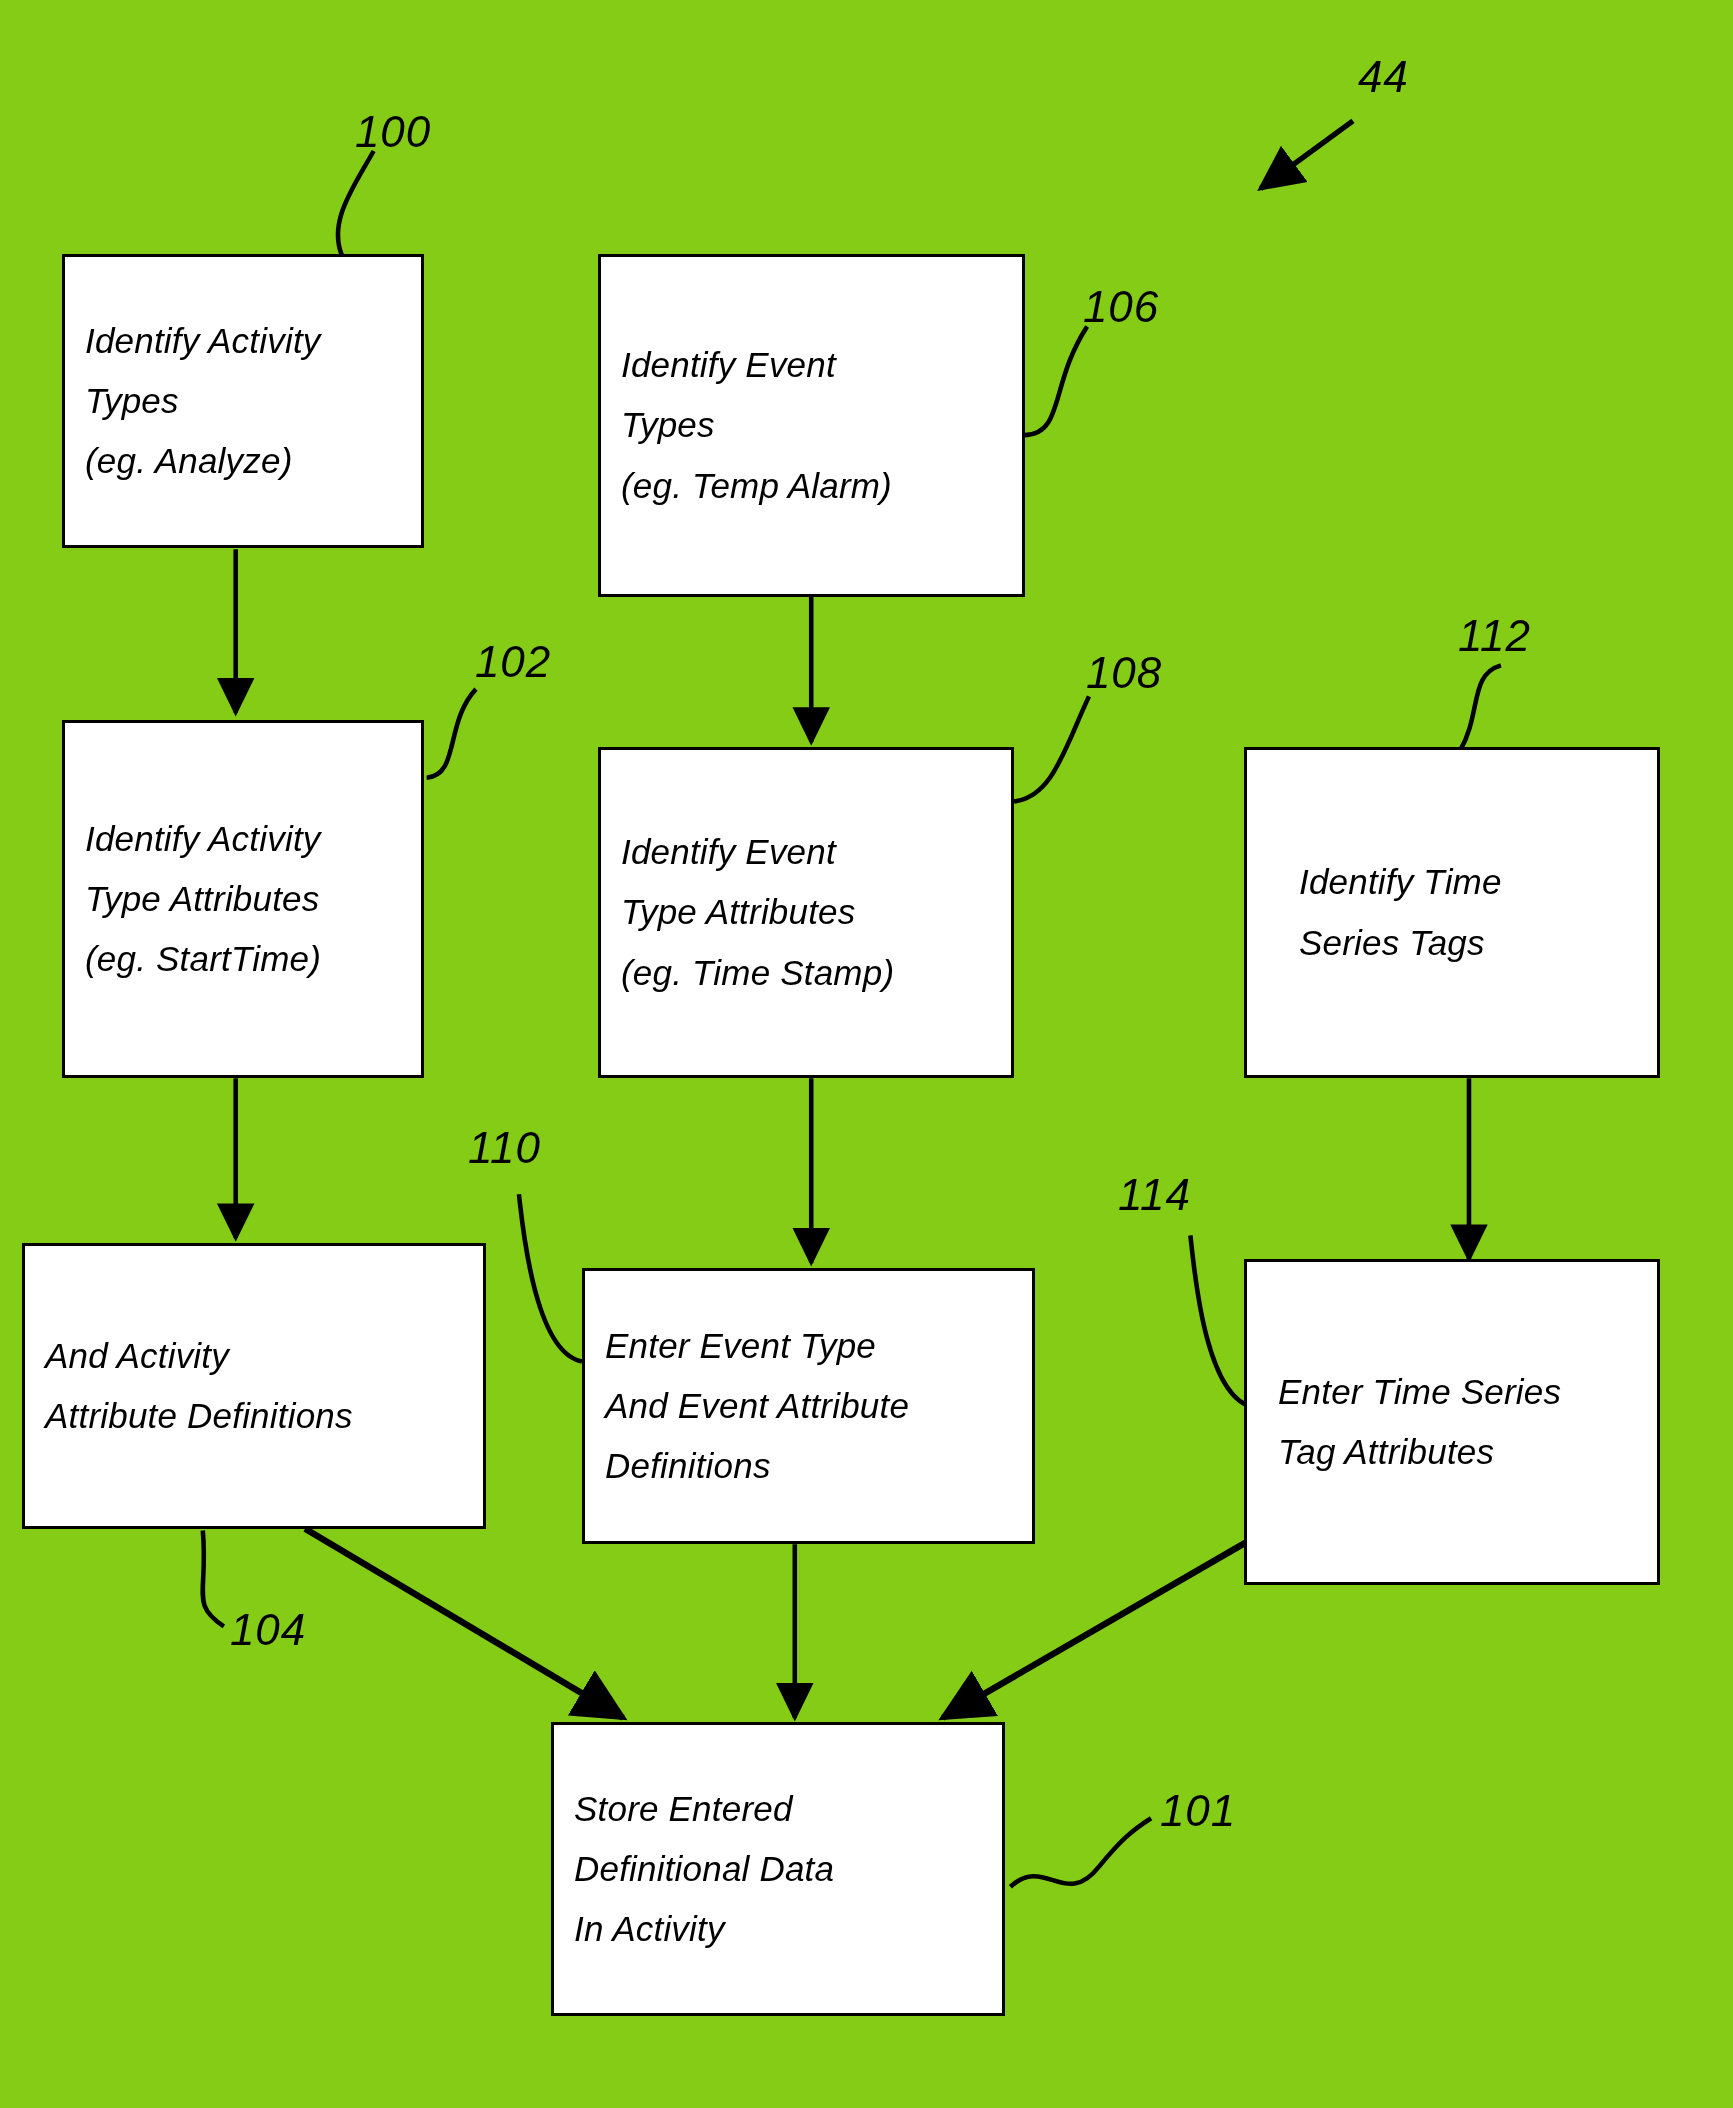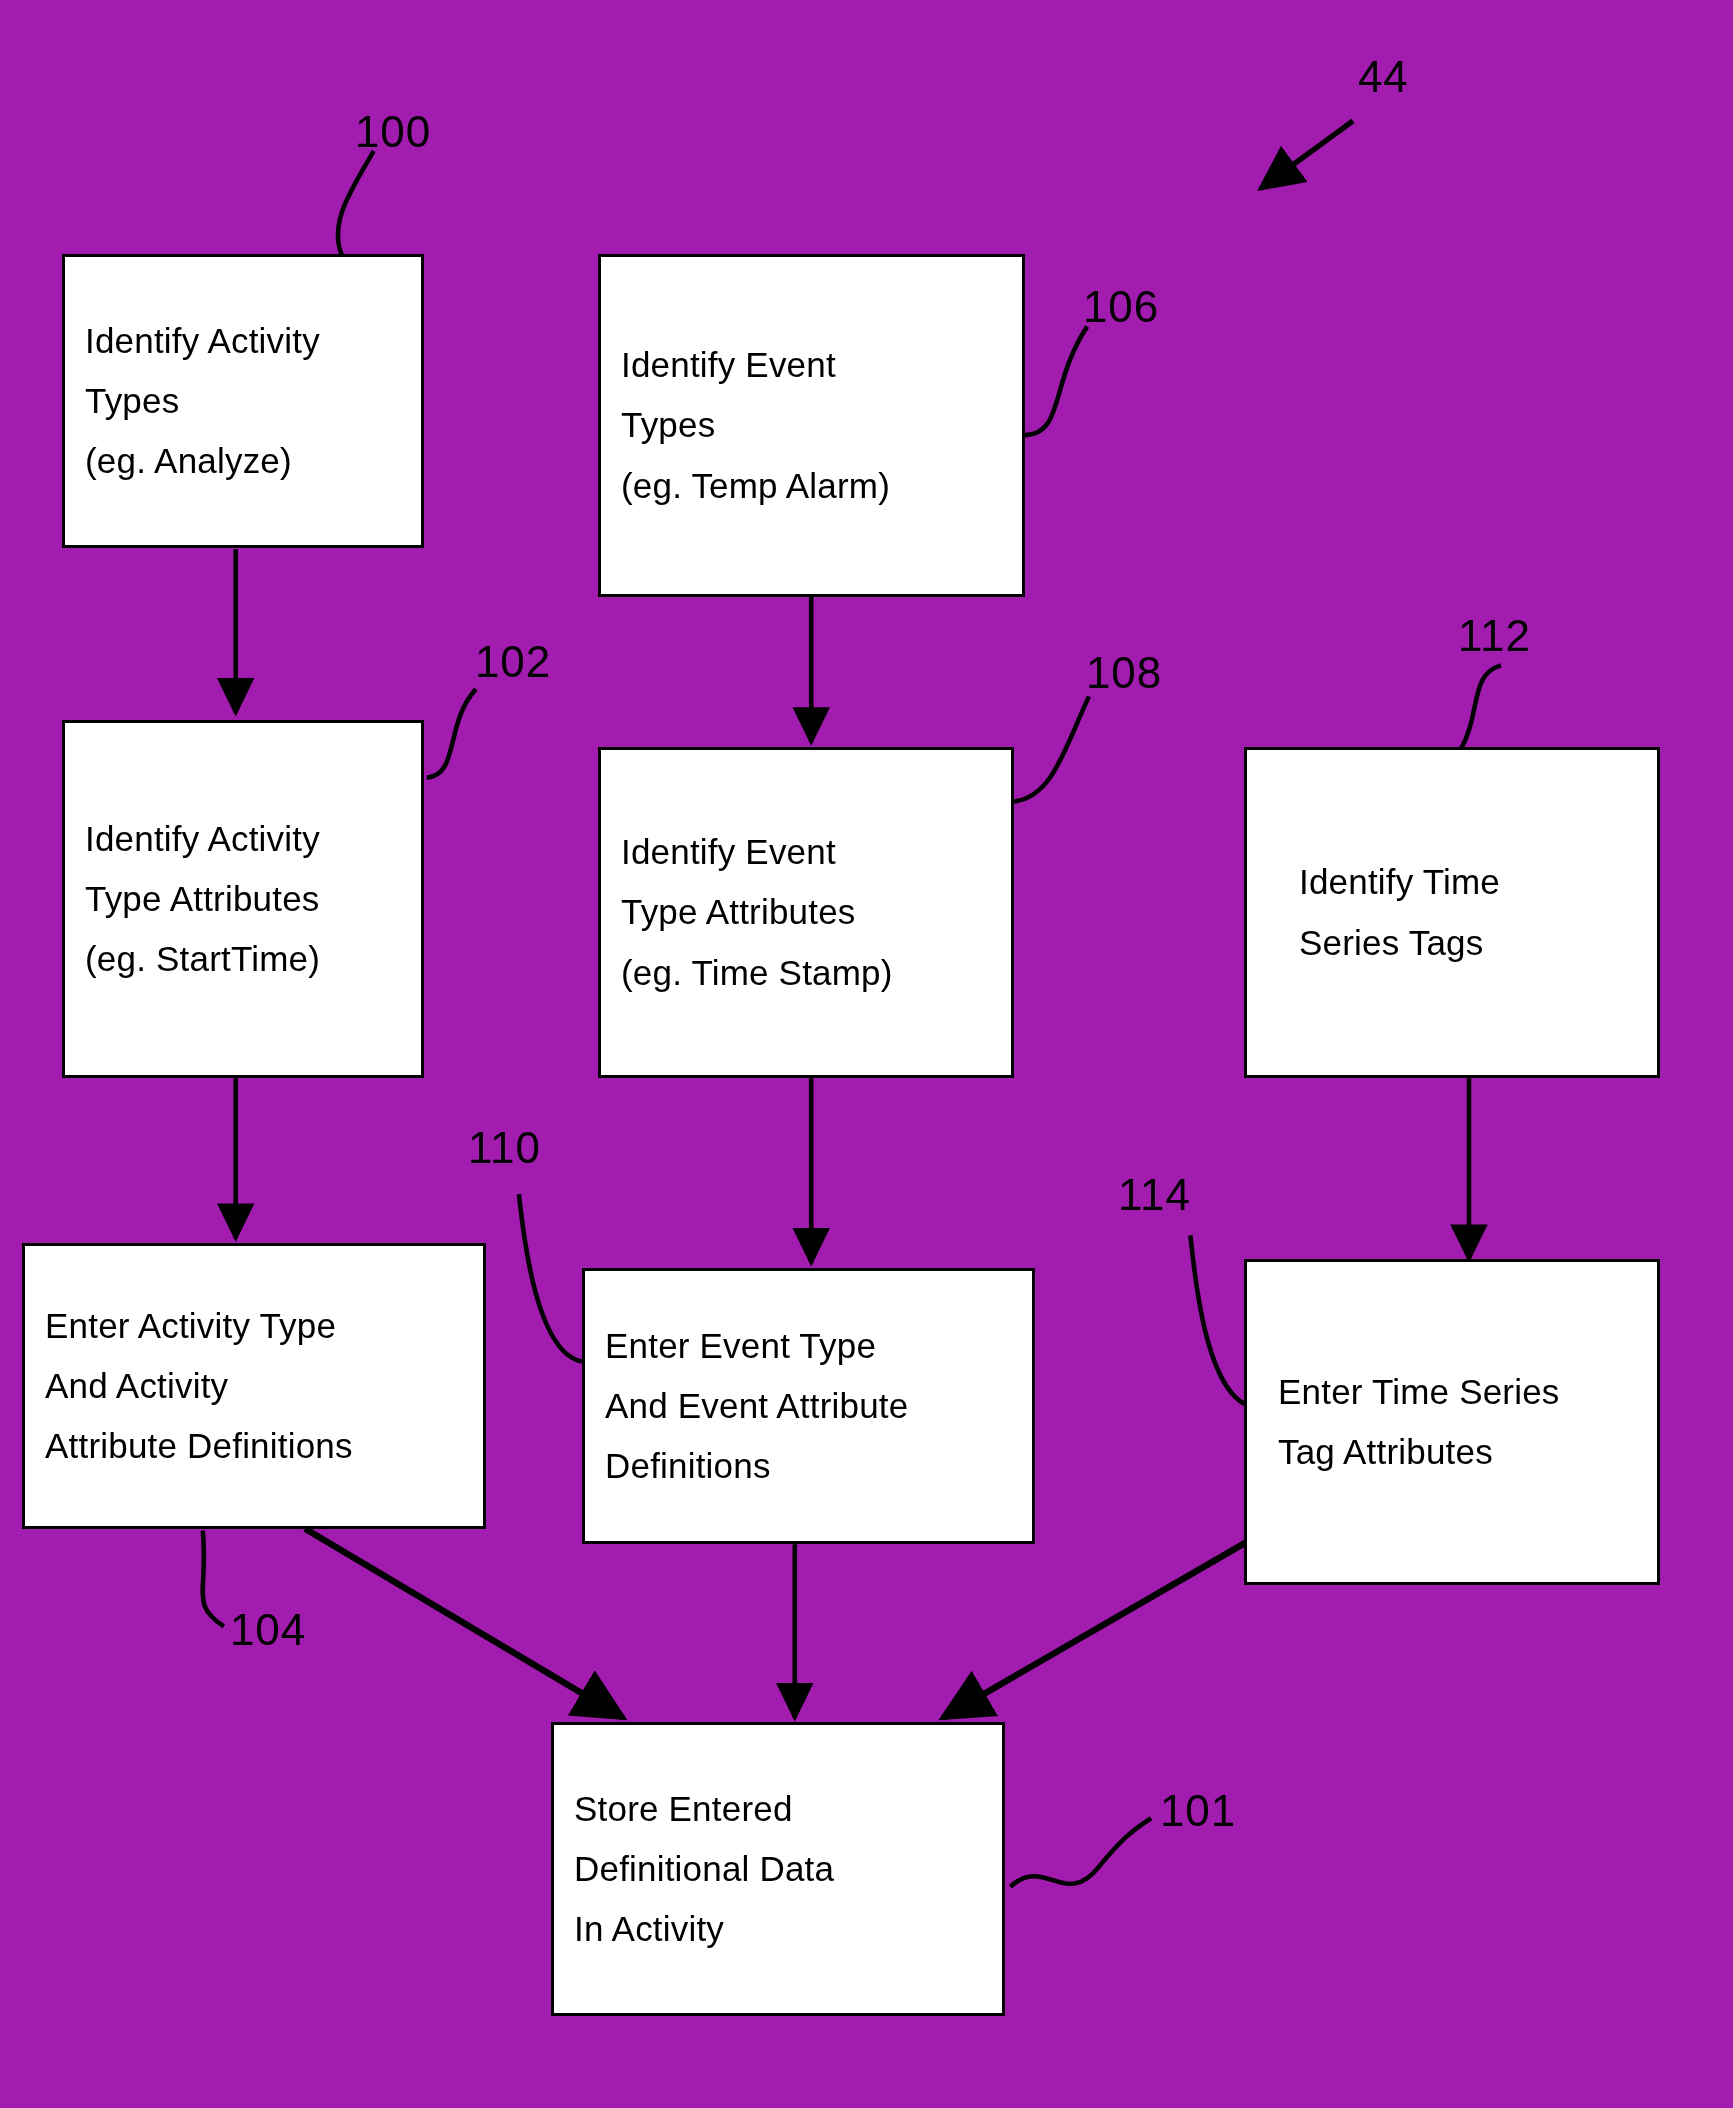--- a/index.html
+++ b/index.html
@@ -5,23 +5,24 @@
 <style>
   html, body {
     margin: 0;
     padding: 0;
     background: #ffffff;
   }
   #canvas {
     position: relative;
     width: 1733px;
     height: 2109px;
-    background: #a21caf;
+    background: #84cc16;
     font-family: "Liberation Sans", sans-serif;
     overflow: hidden;
+    font-style: italic;
   }
   #svg-layer {
     position: absolute;
     left: 0;
     top: 0;
     width: 1733px;
     height: 2109px;
     pointer-events: none;
   }
   .node {
@@ -131,21 +132,20 @@
   <div class="ref" style="left:355px; top:110px;">100</div>
 
   <div class="node" style="left:62px; top:720px; width:362px; height:358px;">
     <div class="node-line">Identify Activity</div>
     <div class="node-line">Type Attributes</div>
     <div class="node-line">(eg. StartTime)</div>
   </div>
   <div class="ref" style="left:475px; top:640px;">102</div>
 
   <div class="node" style="left:22px; top:1243px; width:464px; height:286px;">
-    <div class="node-line">Enter Activity Type</div>
     <div class="node-line">And Activity</div>
     <div class="node-line">Attribute Definitions</div>
   </div>
   <div class="ref" style="left:230px; top:1608px;">104</div>
 
   <div class="node" style="left:598px; top:254px; width:427px; height:343px;">
     <div class="node-line">Identify Event</div>
     <div class="node-line">Types</div>
     <div class="node-line">(eg. Temp Alarm)</div>
   </div>

